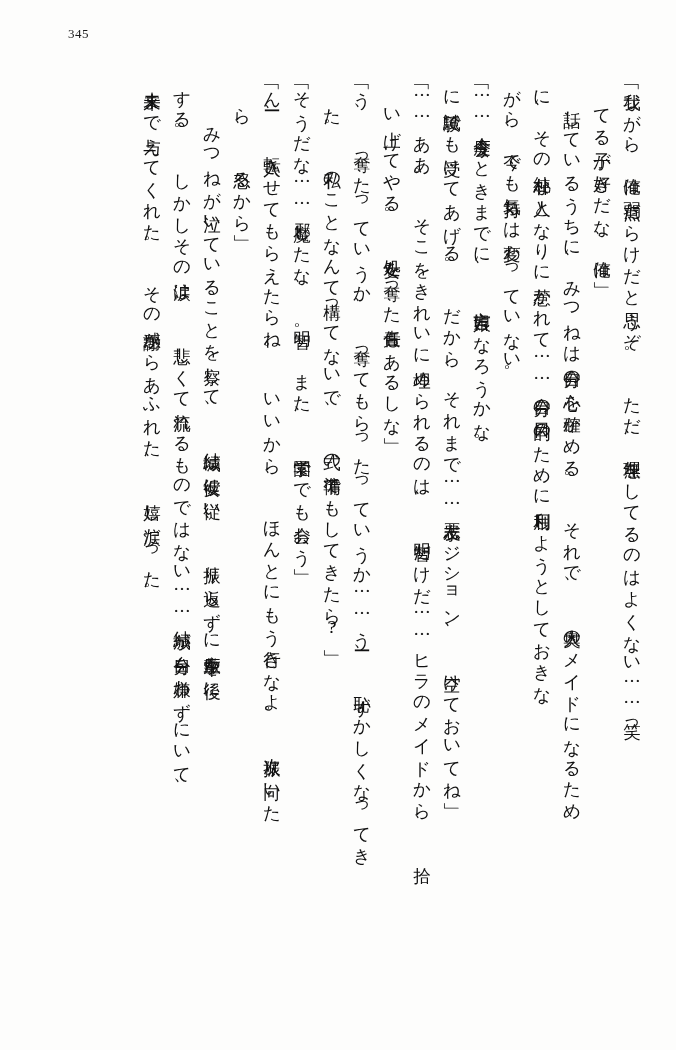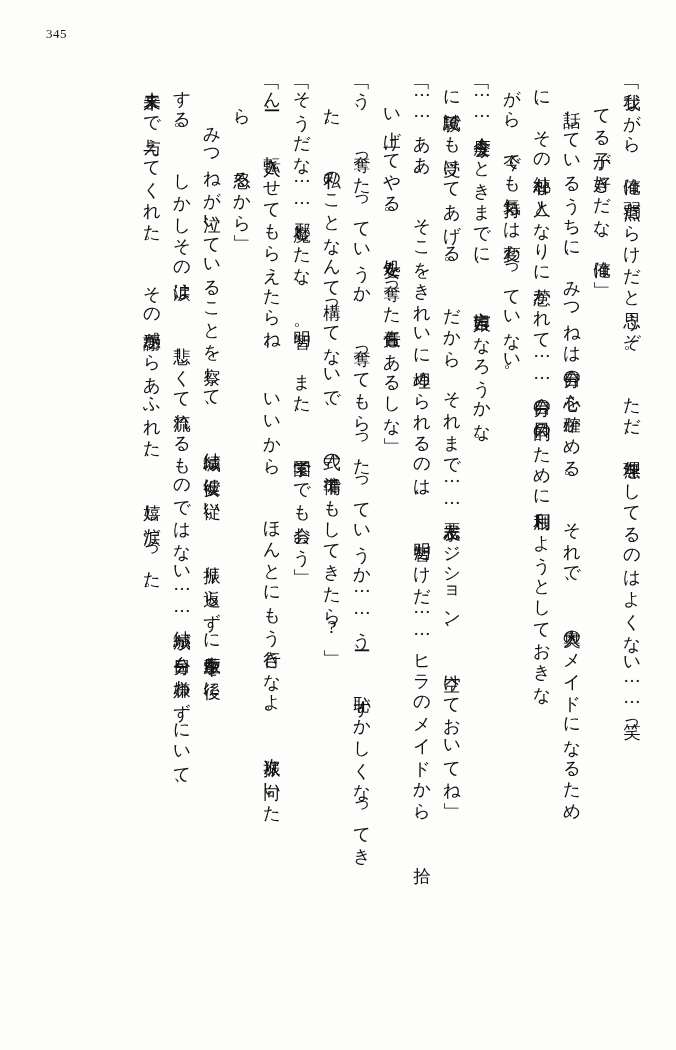--- a/index.html
+++ b/index.html
@@ -13,21 +13,21 @@
   .page {
     position: relative;
     width: 676px;
     height: 1050px;
     background: #fdfdfc;
     overflow: hidden;
   }
   .page-number {
     position: absolute;
     top: 26px;
-    left: 46px;
+    left: 68px;
     font-size: 13px;
     color: #1a1a1a;
     letter-spacing: 0.5px;
     font-family: "Liberation Serif", "DejaVu Serif", serif;
   }
   
   .text-block {
     position: absolute;
     top: 78px;
     left: 36px;

